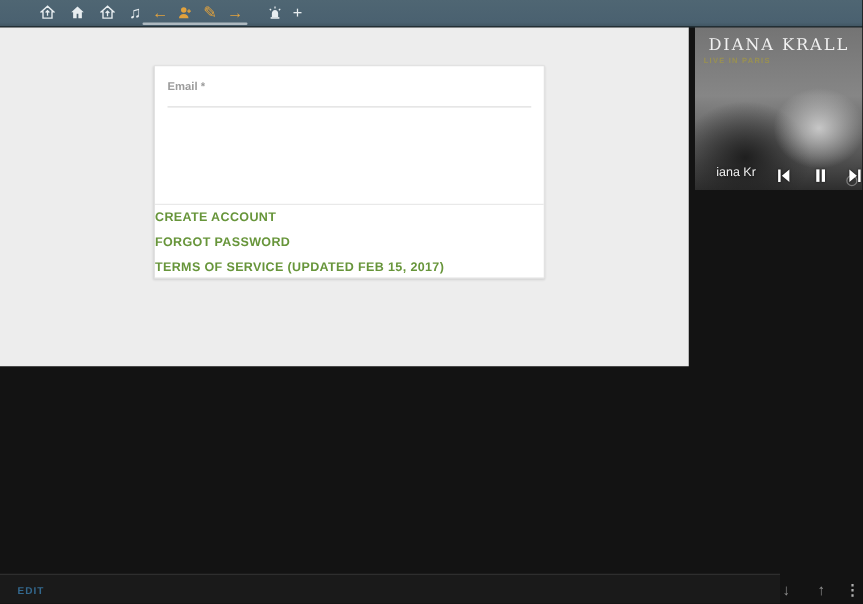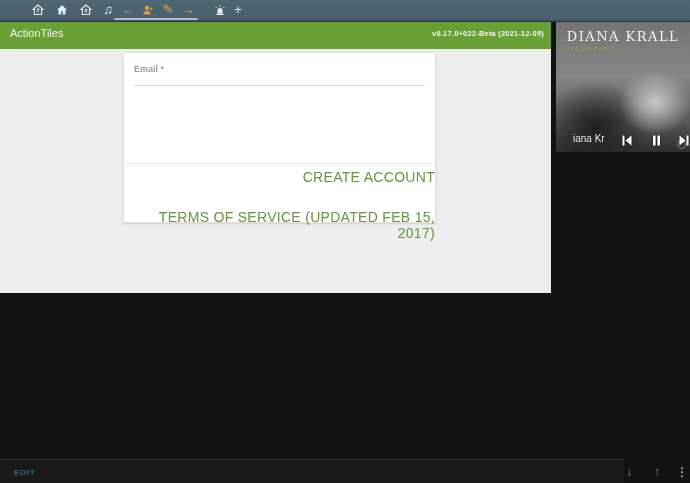--- a/index.html
+++ b/index.html
@@ -55,22 +55,22 @@
   .field-label { position:absolute; left:0; top:3px; font-size:9px; color:#9b9b9b; }
   .field-line  { position:absolute; left:0; right:0; top:24px; height:1px; background:#dedede; }
   .login-btn {
     position:absolute; left:10px; top:86px; width:293px; height:17px;
     background:#ee7203; border:none; border-radius:2px; cursor:pointer;
     color:#ffffff; font-size:9px; font-weight:bold; letter-spacing:.4px;
     font-family:"Liberation Sans", sans-serif;
   }
   .card-divider { position:absolute; left:0; right:0; top:110px; height:1px; background:#e9e9e9; }
   .card-link {
-    position:absolute; left:0; width:100%; text-align:right;
-    font-size:14px; font-weight:normal; color:#67953a; letter-spacing:.3px;
+    position:absolute; left:0; width:100%; text-align:left;
+    font-size:10px; font-weight:bold; color:#67953a; letter-spacing:.3px;
     cursor:pointer; text-decoration:none;
   }
   .link-create { top:116px; }
   .link-forgot { top:136px; }
   .link-terms  { top:156px; }
 
   
   .album {
     position:absolute; left:556px; top:22px; width:134px; height:130px;
     background:
@@ -176,37 +176,34 @@
         <path d="M6 2.8V1.2M2.9 4.2L1.8 3.1M9.1 4.2l1.1-1.1" stroke="#e7edf0" stroke-width="1"></path>
       </svg>
   </span>
   <span class="tb-icon" style="left:228px;">
     <span class="tb-glyph">+</span>
   </span>
 </div>
 
 <div class="webview">
 
-  <div class="app-header">
-    <span class="app-title">ActionTiles</span>
-    <span class="app-version">v6.17.0+022-Beta (2021-12-09)</span>
-  </div>
 
   <div class="card">
 
     <div class="field field-email">
       <span class="field-label">Email *</span>
       <span class="field-line"></span>
     </div>
 
 
 
     <div class="card-divider"></div>
 
     <a class="card-link link-create">CREATE ACCOUNT</a>
+    <a class="card-link link-forgot">FORGOT PASSWORD</a>
     <a class="card-link link-terms">TERMS OF SERVICE (UPDATED FEB 15, 2017)</a>
   </div>
 </div>
 
 <div class="album">
   <div class="album-title">DIANA KRALL</div>
   <div class="album-subtitle">LIVE IN PARIS</div>
 
   <div class="media-row">
     <span class="track-text">iana Kr</span>

